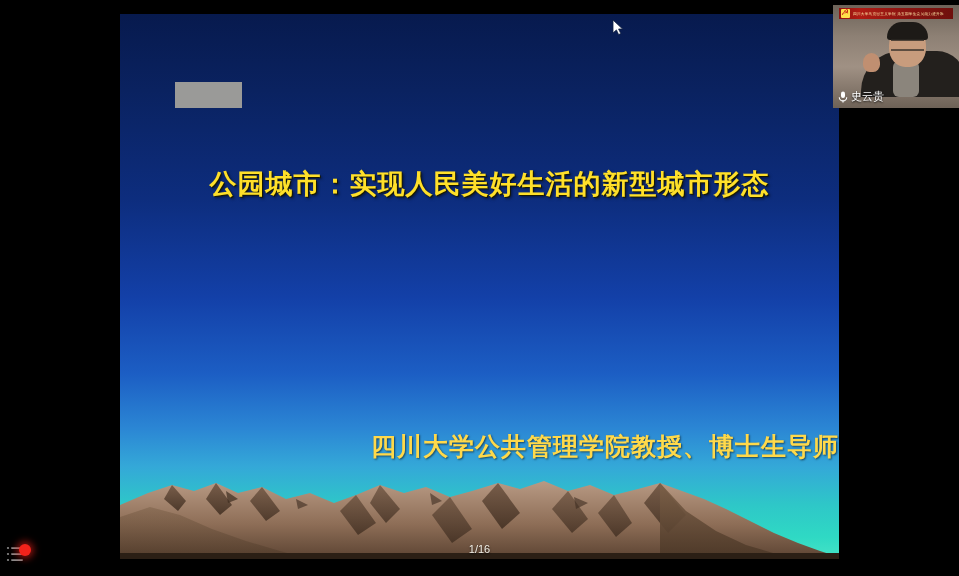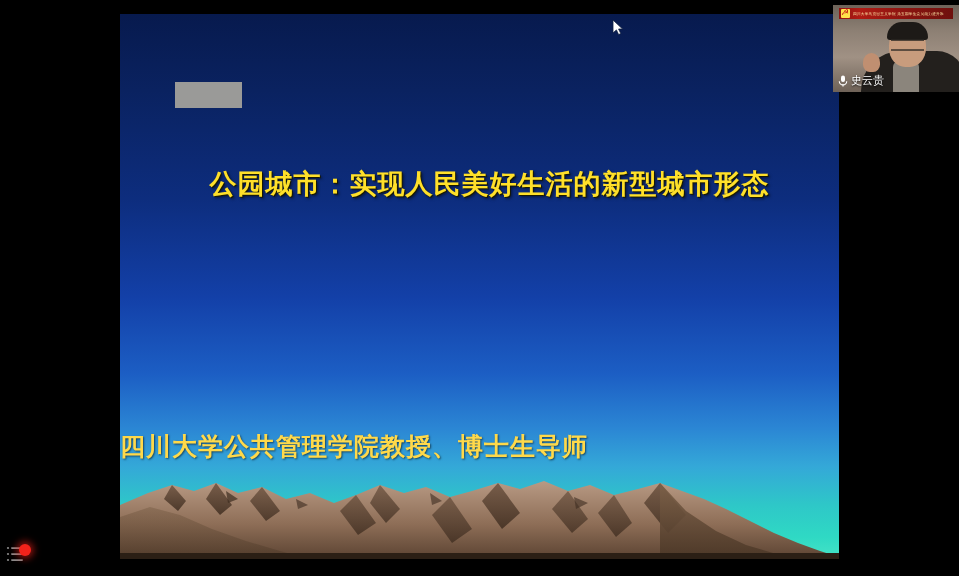--- a/index.html
+++ b/index.html
@@ -85,21 +85,21 @@
     font-family: "DejaVu Serif", "Liberation Serif", serif;
     text-shadow: 2px 2px 4px rgba(0,0,0,.5);
   }
 
   
   #affiliation {
     position: absolute;
     left: 0;
     right: 0;
     top: 416px;
-    text-align: left;
+    text-align: right;
     color: #ffd94a;
     font-size: 25px;
     font-weight: bold;
     letter-spacing: 1px;
     font-family: "DejaVu Serif", "Liberation Serif", serif;
     text-shadow: 1px 1px 2px rgba(0,0,0,.55);
     white-space: nowrap;
   }
 
   
@@ -123,21 +123,21 @@
     font-family: "Liberation Sans", sans-serif;
     text-shadow: 0 1px 2px rgba(0,0,0,.8);
   }
 
   
   #video-tile {
     position: absolute;
     left: 833px;
     top: 5px;
     width: 126px;
-    height: 87px;
+    height: 103px;
     overflow: hidden;
     background: #3a332c;
   }
   #video-room {
     position: absolute;
     inset: 0;
     background: linear-gradient(to bottom, #6d6359 0%, #8d8074 30%, #a09184 60%, #6e6257 100%);
   }
   #video-banner {
     position: absolute;
@@ -341,20 +341,21 @@
       <path d="M0,68 L30,58 L60,66 L92,80 L126,92 L160,102 L190,110 L0,110 Z" fill="url(#mtnC)" opacity=".55"></path>
 
       <path d="M106,42 L118,50 L108,54 Z" fill="#3c2c1f" opacity=".7"></path>
       <path d="M176,50 L188,56 L178,60 Z" fill="#3c2c1f" opacity=".6"></path>
       <path d="M310,44 L322,52 L312,56 Z" fill="#3c2c1f" opacity=".6"></path>
       <path d="M454,48 L468,54 L456,60 Z" fill="#3c2c1f" opacity=".6"></path>
 
       <rect x="0" y="104" width="719" height="6" fill="#2b1f15"></rect>
     </svg>
 
+    <div id="page-counter">1/16</div>
   </div>
 
   <div id="video-tile">
     <div id="video-room"></div>
 
     <div id="presenter-body"></div>
     <div id="presenter-shirt"></div>
     <div id="presenter-hand"></div>
     <div id="presenter-head"></div>
     <div id="presenter-hair"></div>

